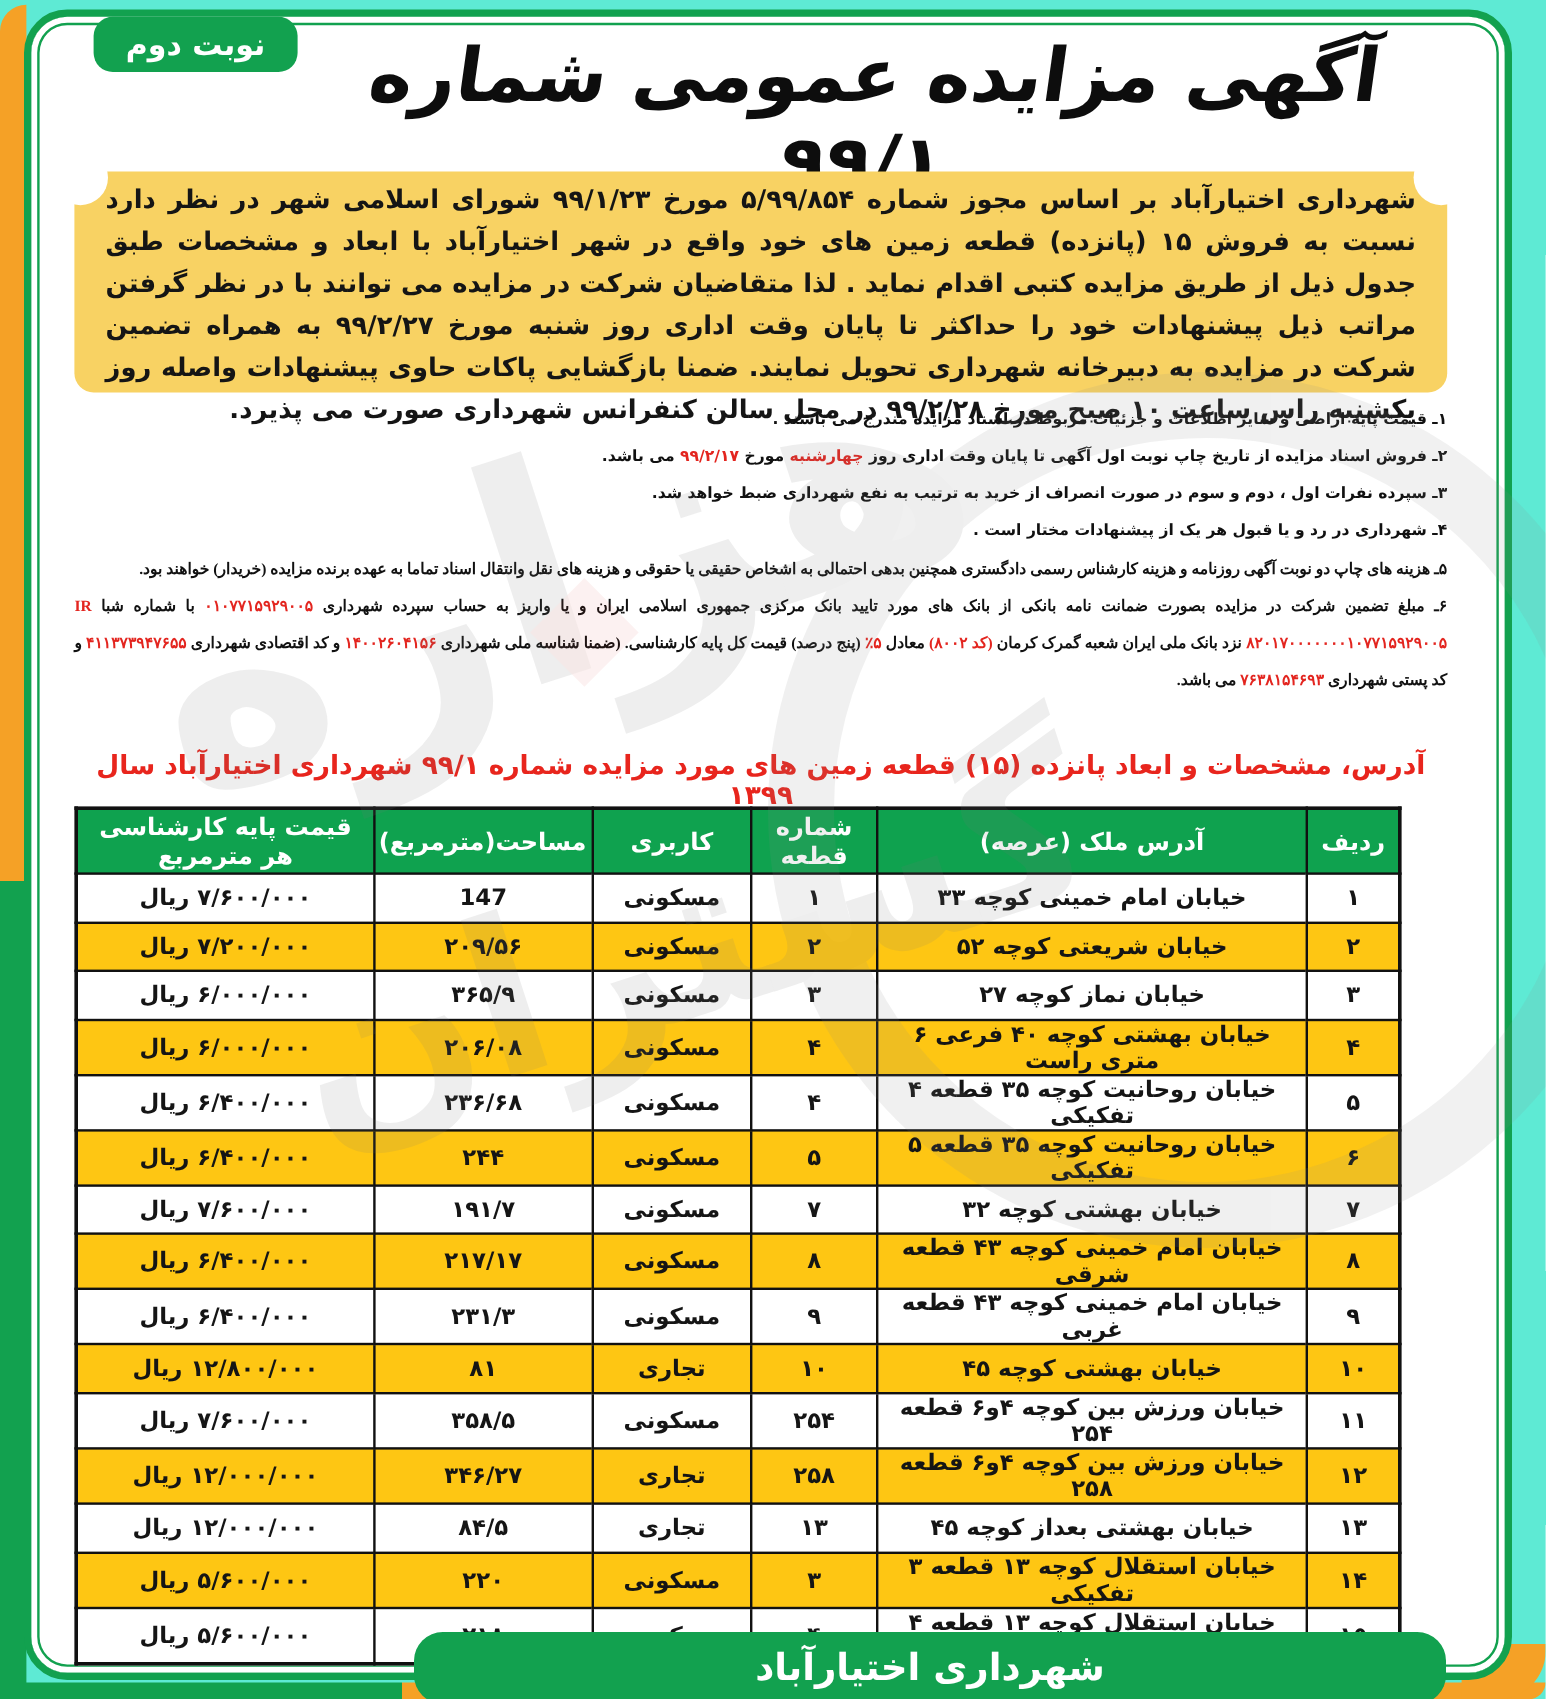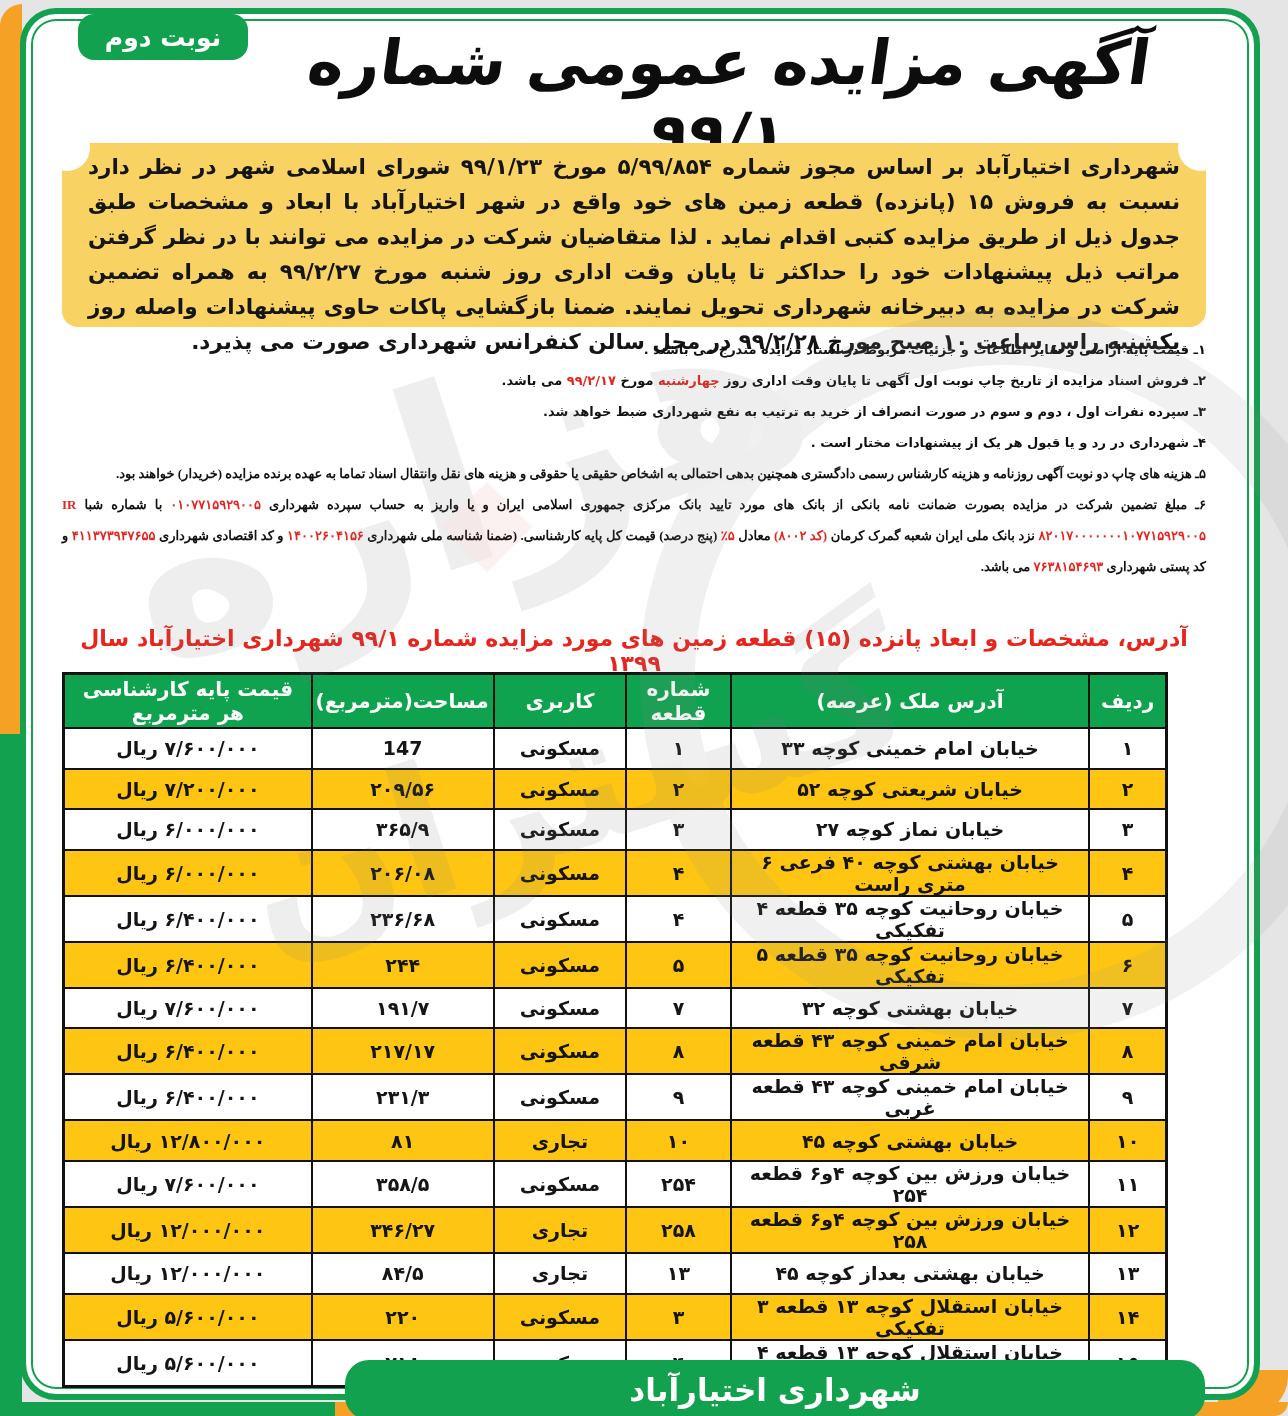--- a/index.html
+++ b/index.html
@@ -1,17 +1,17 @@
 <!DOCTYPE html>
 <html lang="fa" dir="rtl"><head>
 <meta charset="utf-8">
 <style>
   html,body{margin:0;padding:0;}
   body{background:#ffffff;font-family:"DejaVu Sans","Liberation Sans",sans-serif;}
-  .page{position:relative;width:1288px;height:1416px;background:#e5e5e5;overflow:hidden;margin:0 auto;}
+  .page{position:relative;width:1288px;height:1416px;background:#5eead4;overflow:hidden;margin:0 auto;}
 
   
   .back-left{position:absolute;left:0;top:4px;bottom:8px;width:22px;z-index:0;
     border-top-left-radius:44px;
     background:linear-gradient(180deg,#f5a126 0%,#f5a126 52%,#12a14f 52%,#12a14f 100%);}
   .back-bottom{position:absolute;left:0;right:0;bottom:0;height:14px;z-index:0;
     border-bottom-right-radius:34px;
     background:linear-gradient(90deg,#12a14f 0%,#12a14f 26%,#f5a126 26%,#f5a126 100%);}
   .back-corner{position:absolute;right:0;bottom:0;width:70px;height:46px;background:#f5a126;border-bottom-right-radius:40px;z-index:0;}
 

